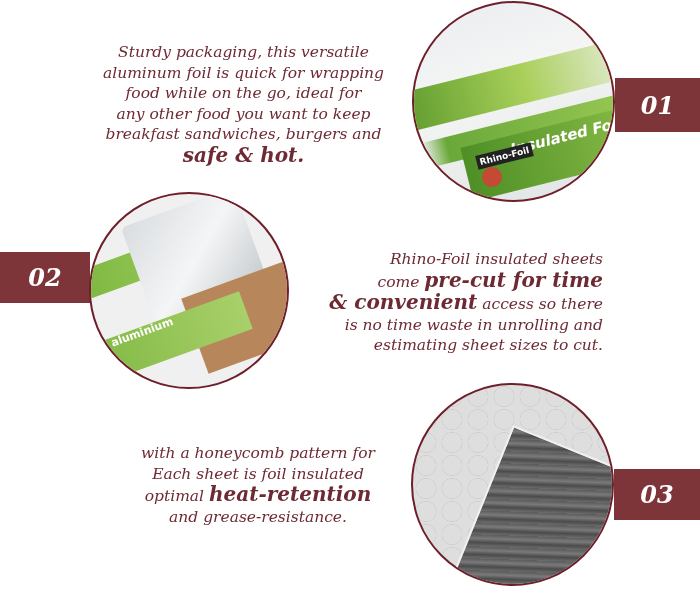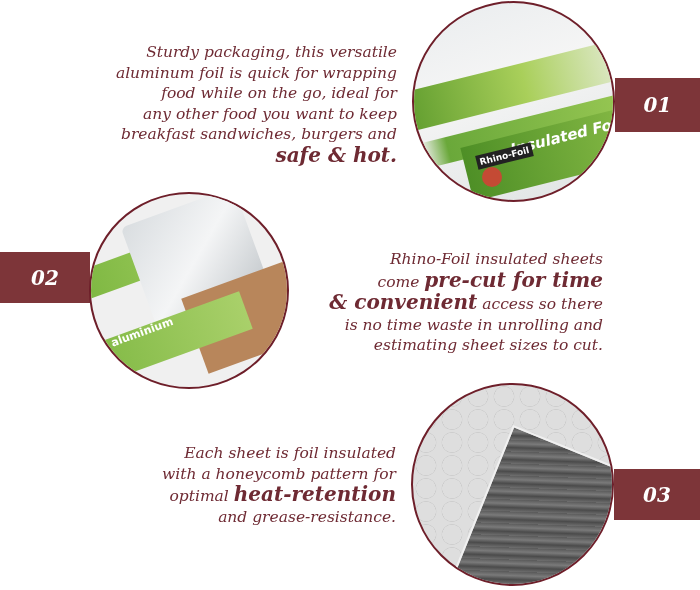--- a/index.html
+++ b/index.html
@@ -1,26 +1,26 @@
 <!DOCTYPE html>
 <html><head>
 <meta charset="utf-8">
 <style>
   html, body { margin:0; padding:0; background:#ffffff; }
   body { width:700px; height:590px; position:relative; overflow:hidden;
          font-family:"DejaVu Serif","Liberation Serif",serif; }
   .band { position:absolute; background:#7d3539; color:#fff; display:flex;
           align-items:center; justify-content:center; font-style:italic;
-          font-weight:bold; font-size:20px; font-family:"DejaVu Serif",serif; }
+          font-weight:bold; font-size:24px; font-family:"DejaVu Serif",serif; }
   .circle { position:absolute; border-radius:50%; border:2px solid #6e1f2a;
             overflow:hidden; box-sizing:border-box; }
   .txt { position:absolute; color:#6e2a33; font-style:italic; font-size:15.5px;
          line-height:20.5px; font-family:"DejaVu Serif",serif; }
   .txt b { font-size:20px; font-weight:bold; }
-  .right { text-align:right; }
+  .right { text-align:center; }
   .left { text-align:right; }
   
   .c1 { left:412px; top:1px; width:203px; height:201px;
         background:linear-gradient(160deg,#e9ecee 0%,#f5f5f5 40%,#dfe3e3 100%); }
   .box-top { position:absolute; left:-20px; top:60px; width:260px; height:40px;
              background:linear-gradient(90deg,#5c9a2c,#a9cf5a,#f2f2f2);
              transform:rotate(-14deg); }
   .box-stripe2 { position:absolute; left:-20px; top:115px; width:260px; height:26px;
              background:linear-gradient(90deg,#f2f2f2,#f2f2f2 10%,#6aa83a 20%,#9dcb56);
              transform:rotate(-14deg); }
@@ -101,22 +101,22 @@
 
 <div class="txt left" style="left:303px; top:249px; width:300px;">
   <div>Rhino-Foil insulated sheets</div>
   <div><span>come </span><b>pre-cut for time</b></div>
   <div><b>&amp; convenient</b><span> access so there</span></div>
   <div>is no time waste in unrolling and</div>
   <div>estimating sheet sizes to cut.</div>
 </div>
 
 <div class="txt right" style="left:120px; top:443px; width:276px;">
+  <div>with a honeycomb pattern for</div>
   <div>Each sheet is foil insulated</div>
-  <div>with a honeycomb pattern for</div>
   <div><span>optimal </span><b>heat-retention</b></div>
   <div>and grease-resistance.</div>
 </div>
 
 <div class="circle c3">
   <div class="honey"></div>
   <div class="sheet"></div>
 </div>
 
 <div class="band" style="left:614px; top:460px; width:86px; height:51px;margin-top:9px;">

